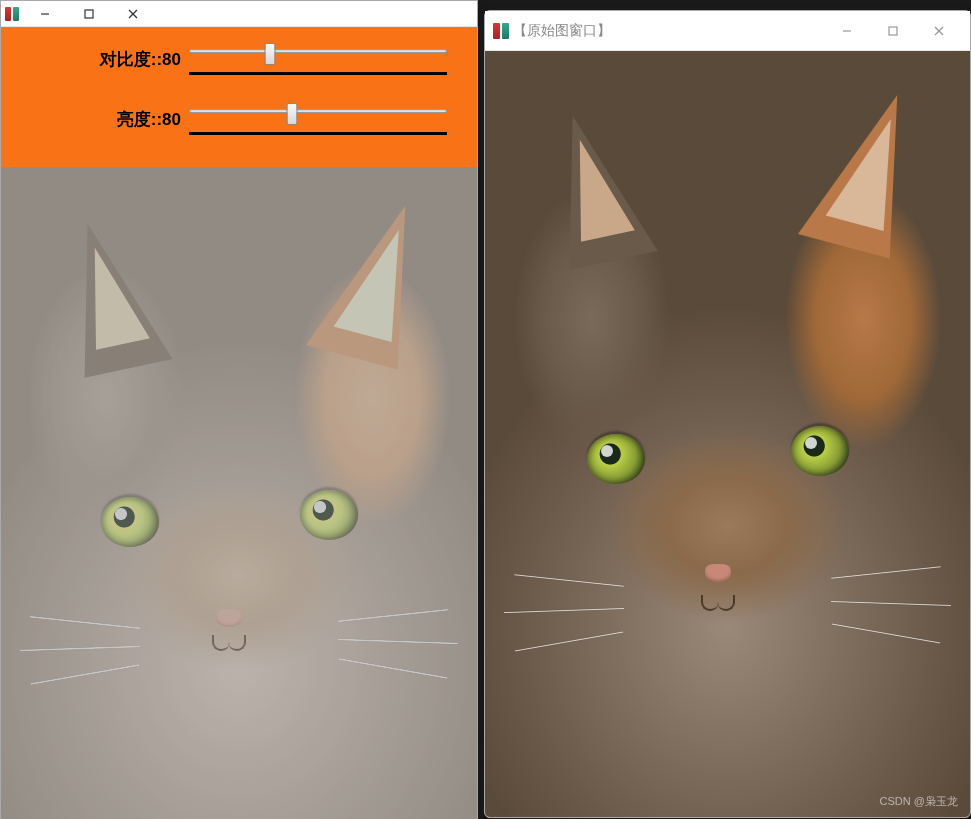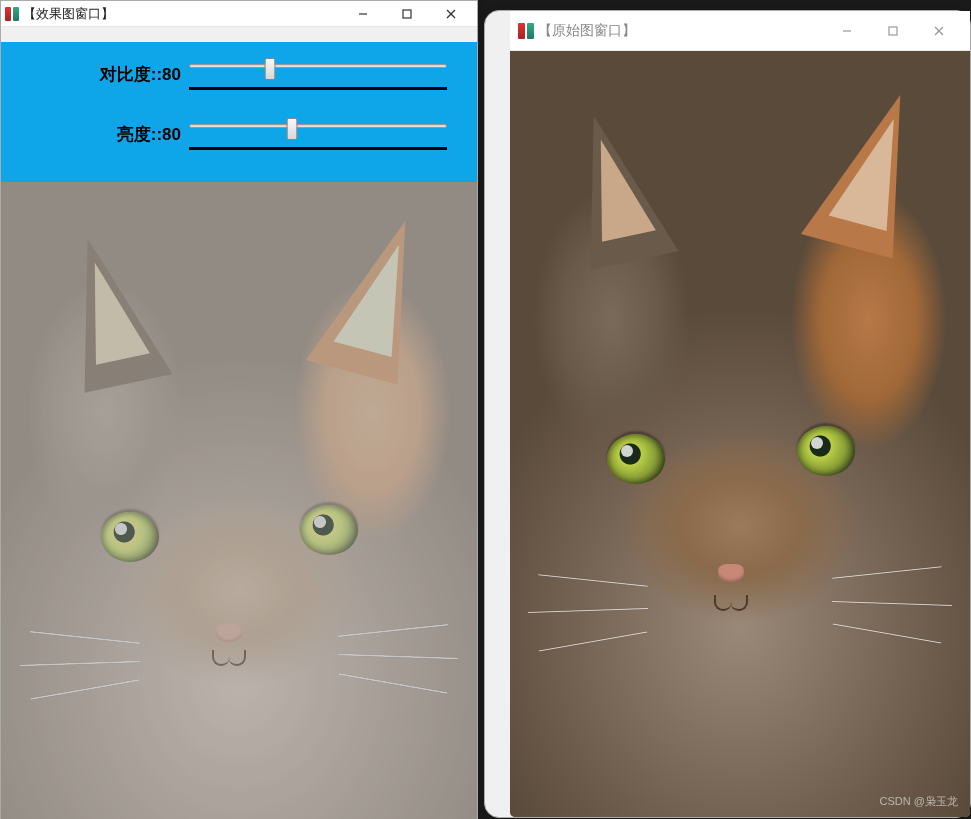--- a/index.html
+++ b/index.html
@@ -21,22 +21,21 @@
       left: 0;
       top: 0;
       width: 478px;
       height: 819px;
     }
     .window.original {
       left: 484px;
       top: 10px;
       width: 487px;
       height: 808px;
-      border-radius: 15px;
-      padding-left: 25px;
+      border-radius: 6px;
     }
     .titlebar {
       height: 26px;
       display: flex;
       align-items: center;
       background: #fff;
       padding: 0 4px;
       border-bottom: 1px solid #e8e8e8;
       gap: 4px;
     }
@@ -93,23 +92,22 @@
       color: #333;
       font-size: 12px;
     }
     .window.original .win-btn {
       width: 46px;
       height: 38px;
       color: #999;
     }
     .win-btn svg { width: 12px; height: 12px; stroke: currentColor; fill: none; stroke-width: 1.2; }
     .controls-panel {
-      background: #0ea5e9;
+      background: #f97316;
       padding: 16px 30px 24px 10px;
-      margin-top: 15px;
     }
     .slider-row {
       display: flex;
       align-items: center;
       margin-bottom: 28px;
       gap: 8px;
     }
     .slider-row:last-child { margin-bottom: 8px; }
     .slider-label {
       width: 170px;
@@ -268,21 +266,20 @@
       white-space: nowrap;
       z-index: 10;
     }
   </style>
 </head>
 <body>
 
 <div class="window effect">
   <div class="titlebar">
     <span class="app-icon"></span>
-    <span class="title-text">【效果图窗口】</span>
     <div class="win-controls">
       <div class="win-btn">
           <svg viewBox="0 0 12 12">
             <line x1="2" y1="6" x2="10" y2="6"></line>
           </svg>
         </div>
       <div class="win-btn">
           <svg viewBox="0 0 12 12">
             <rect x="2" y="2" width="8" height="8"></rect>
           </svg>

